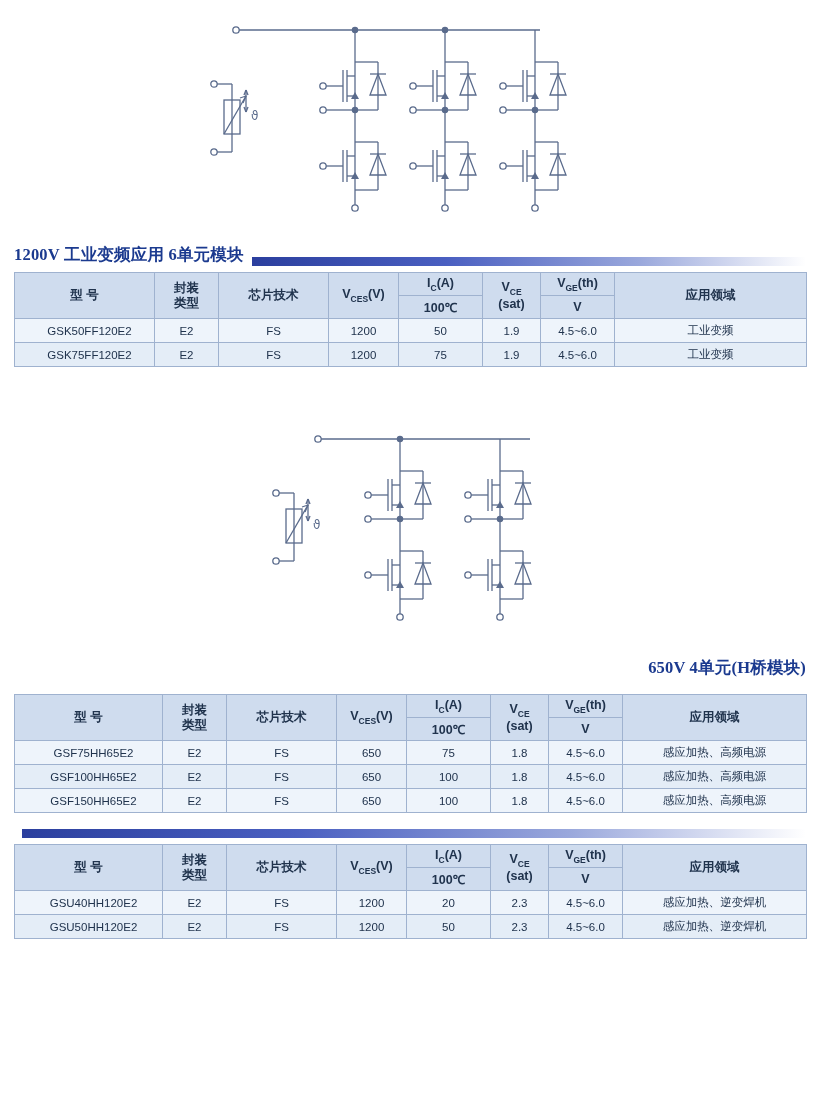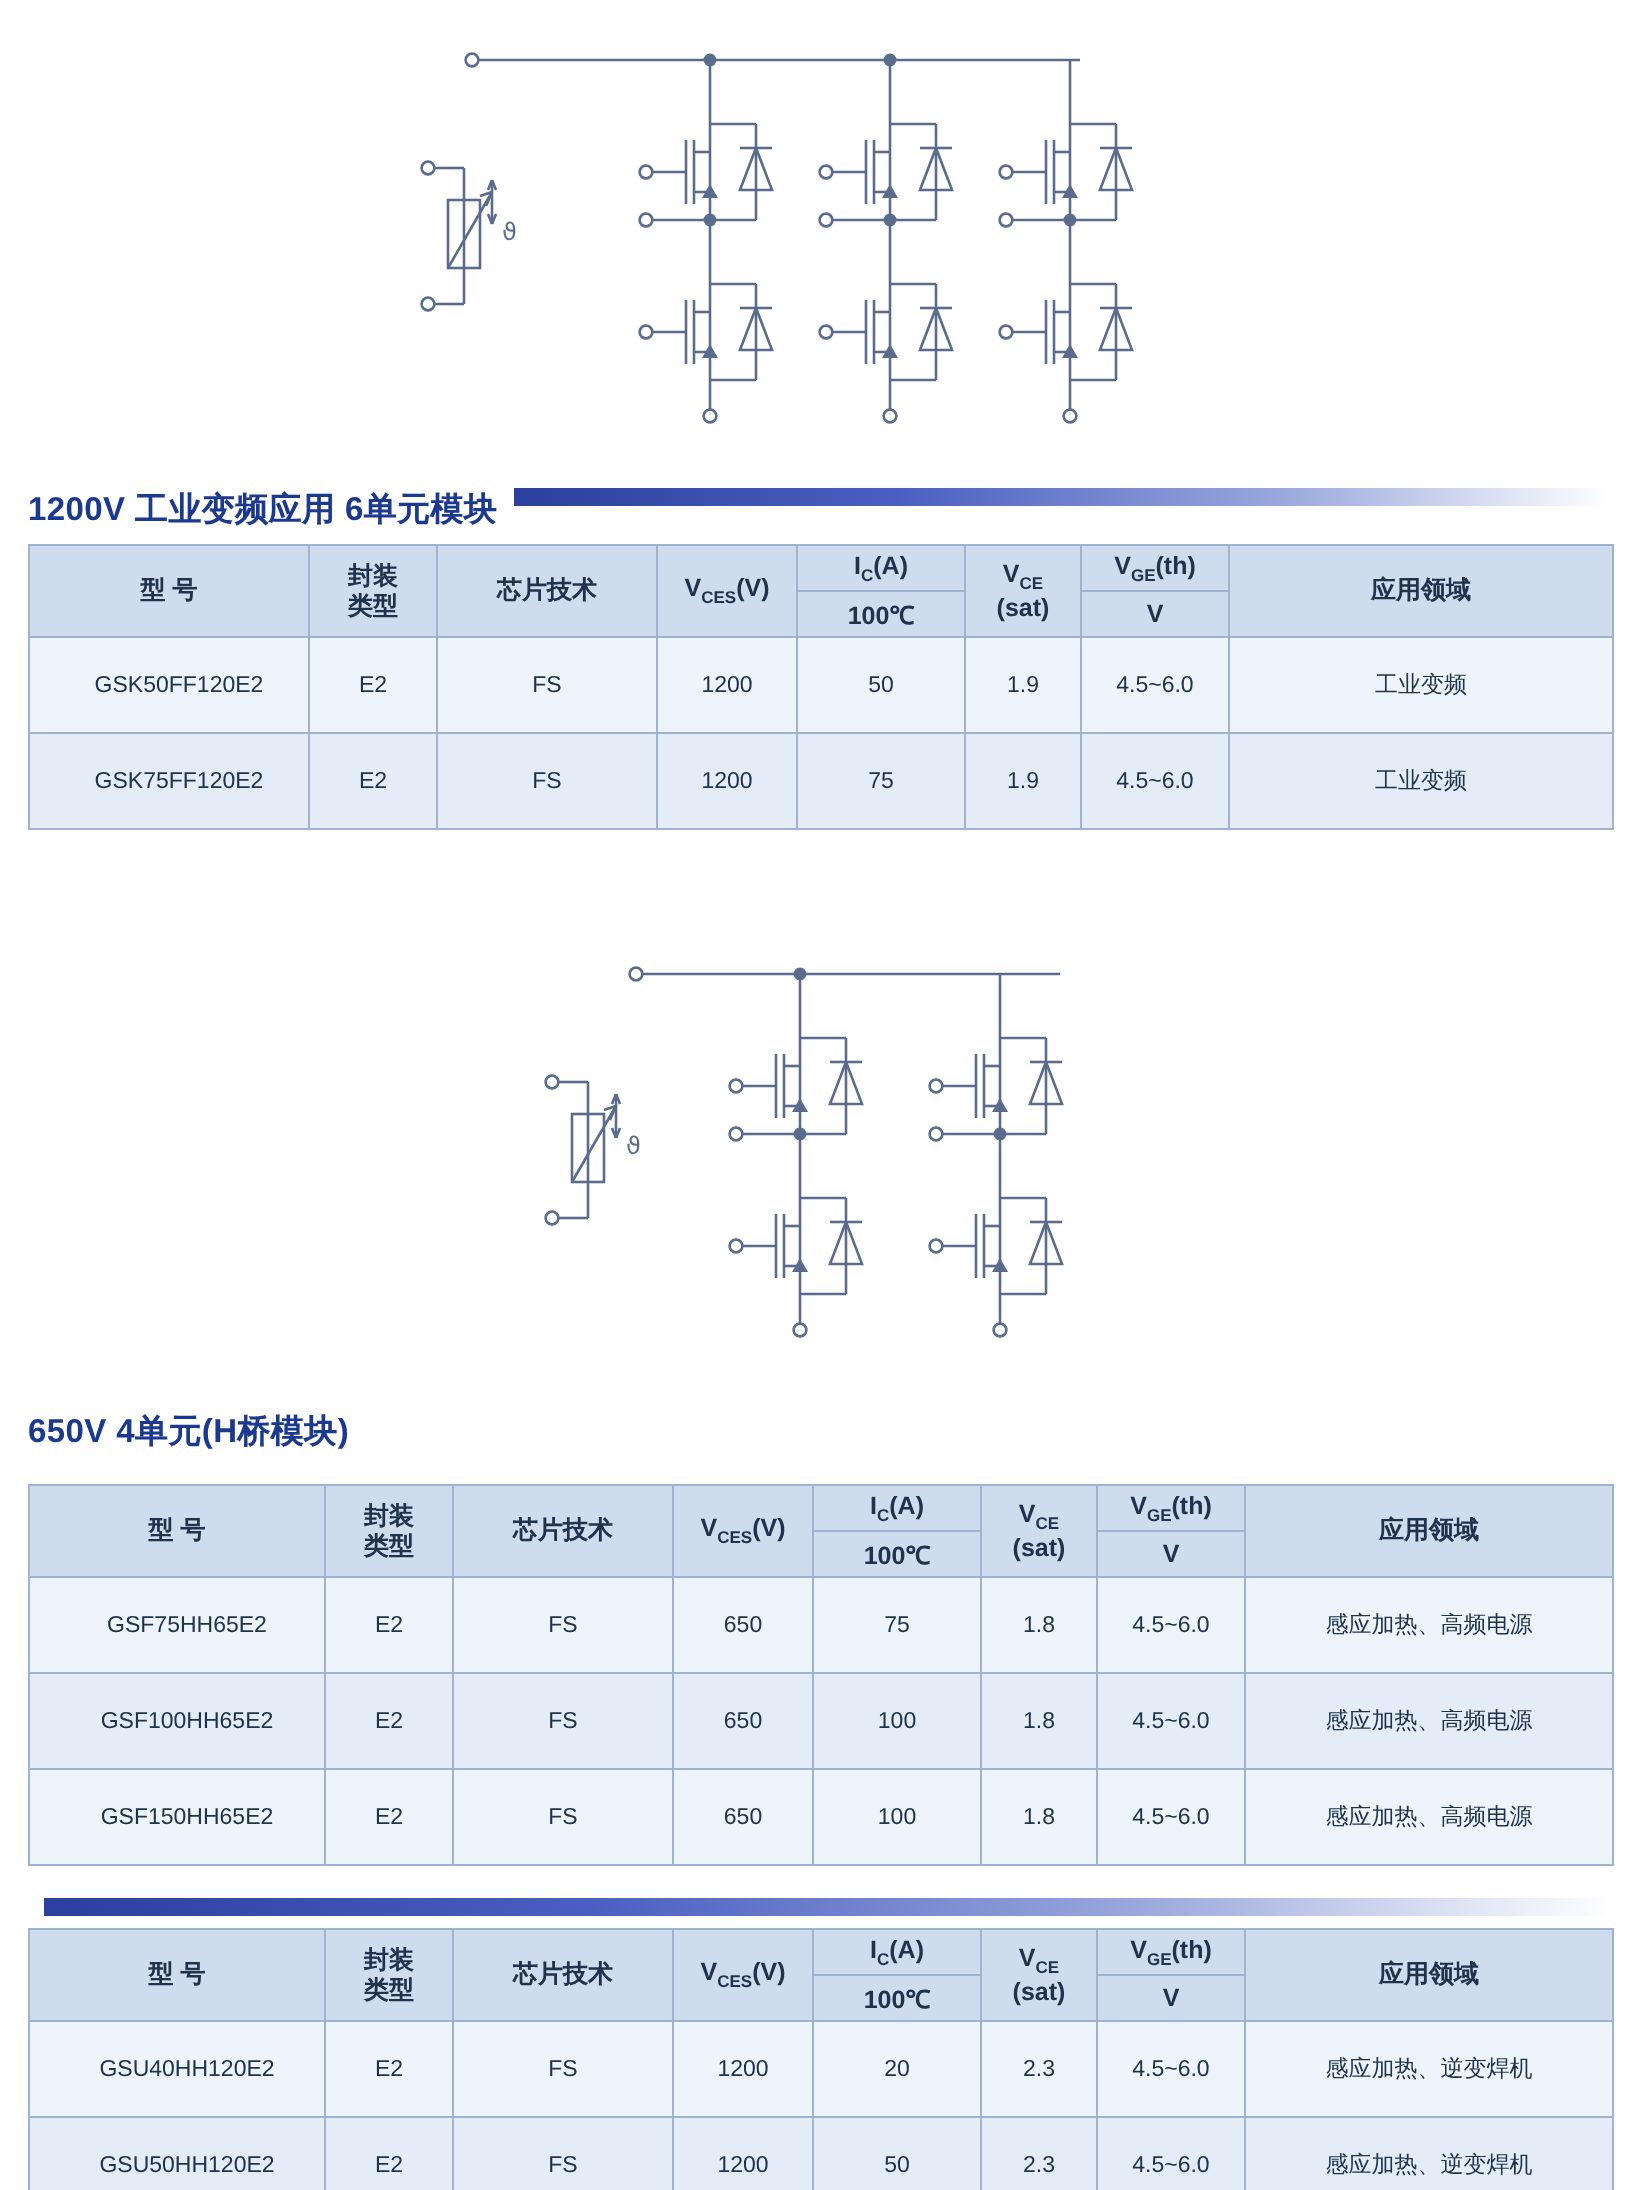--- a/index.html
+++ b/index.html
@@ -17,23 +17,24 @@
   }
   .page {
     width: 820px;
     height: 1095px;
     position: relative;
   }
 
   
   .section-head {
     display: flex;
-    align-items: flex-start;
+    align-items: flex-end;
     margin: 0 0 6px 14px;
     width: 792px;
+    font-family: Liberation Serif, serif;
   }
   .section-head .title {
     font-size: 16.5px;
     font-weight: bold;
     color: #1b3a8f;
     white-space: nowrap;
     letter-spacing: 0.2px;
   }
   .section-head .bar {
     flex: 1 1 auto;
@@ -62,21 +63,21 @@
     padding: 0;
     height: 22px;
   }
   table.spec thead th.tall {
     height: 44px;
   }
   table.spec tbody td {
     background: #eef4fb;
     height: 23px;
     font-size: 11.5px;
-    padding: 12px 2px;
+    padding: 0 2px;
   }
   table.spec tbody tr:nth-child(even) td {
     background: #e4edf7;
   }
   td.model {
     text-align: left;
     padding-left: 12px !important;
   }
   .sub {
     font-size: 8.5px;

